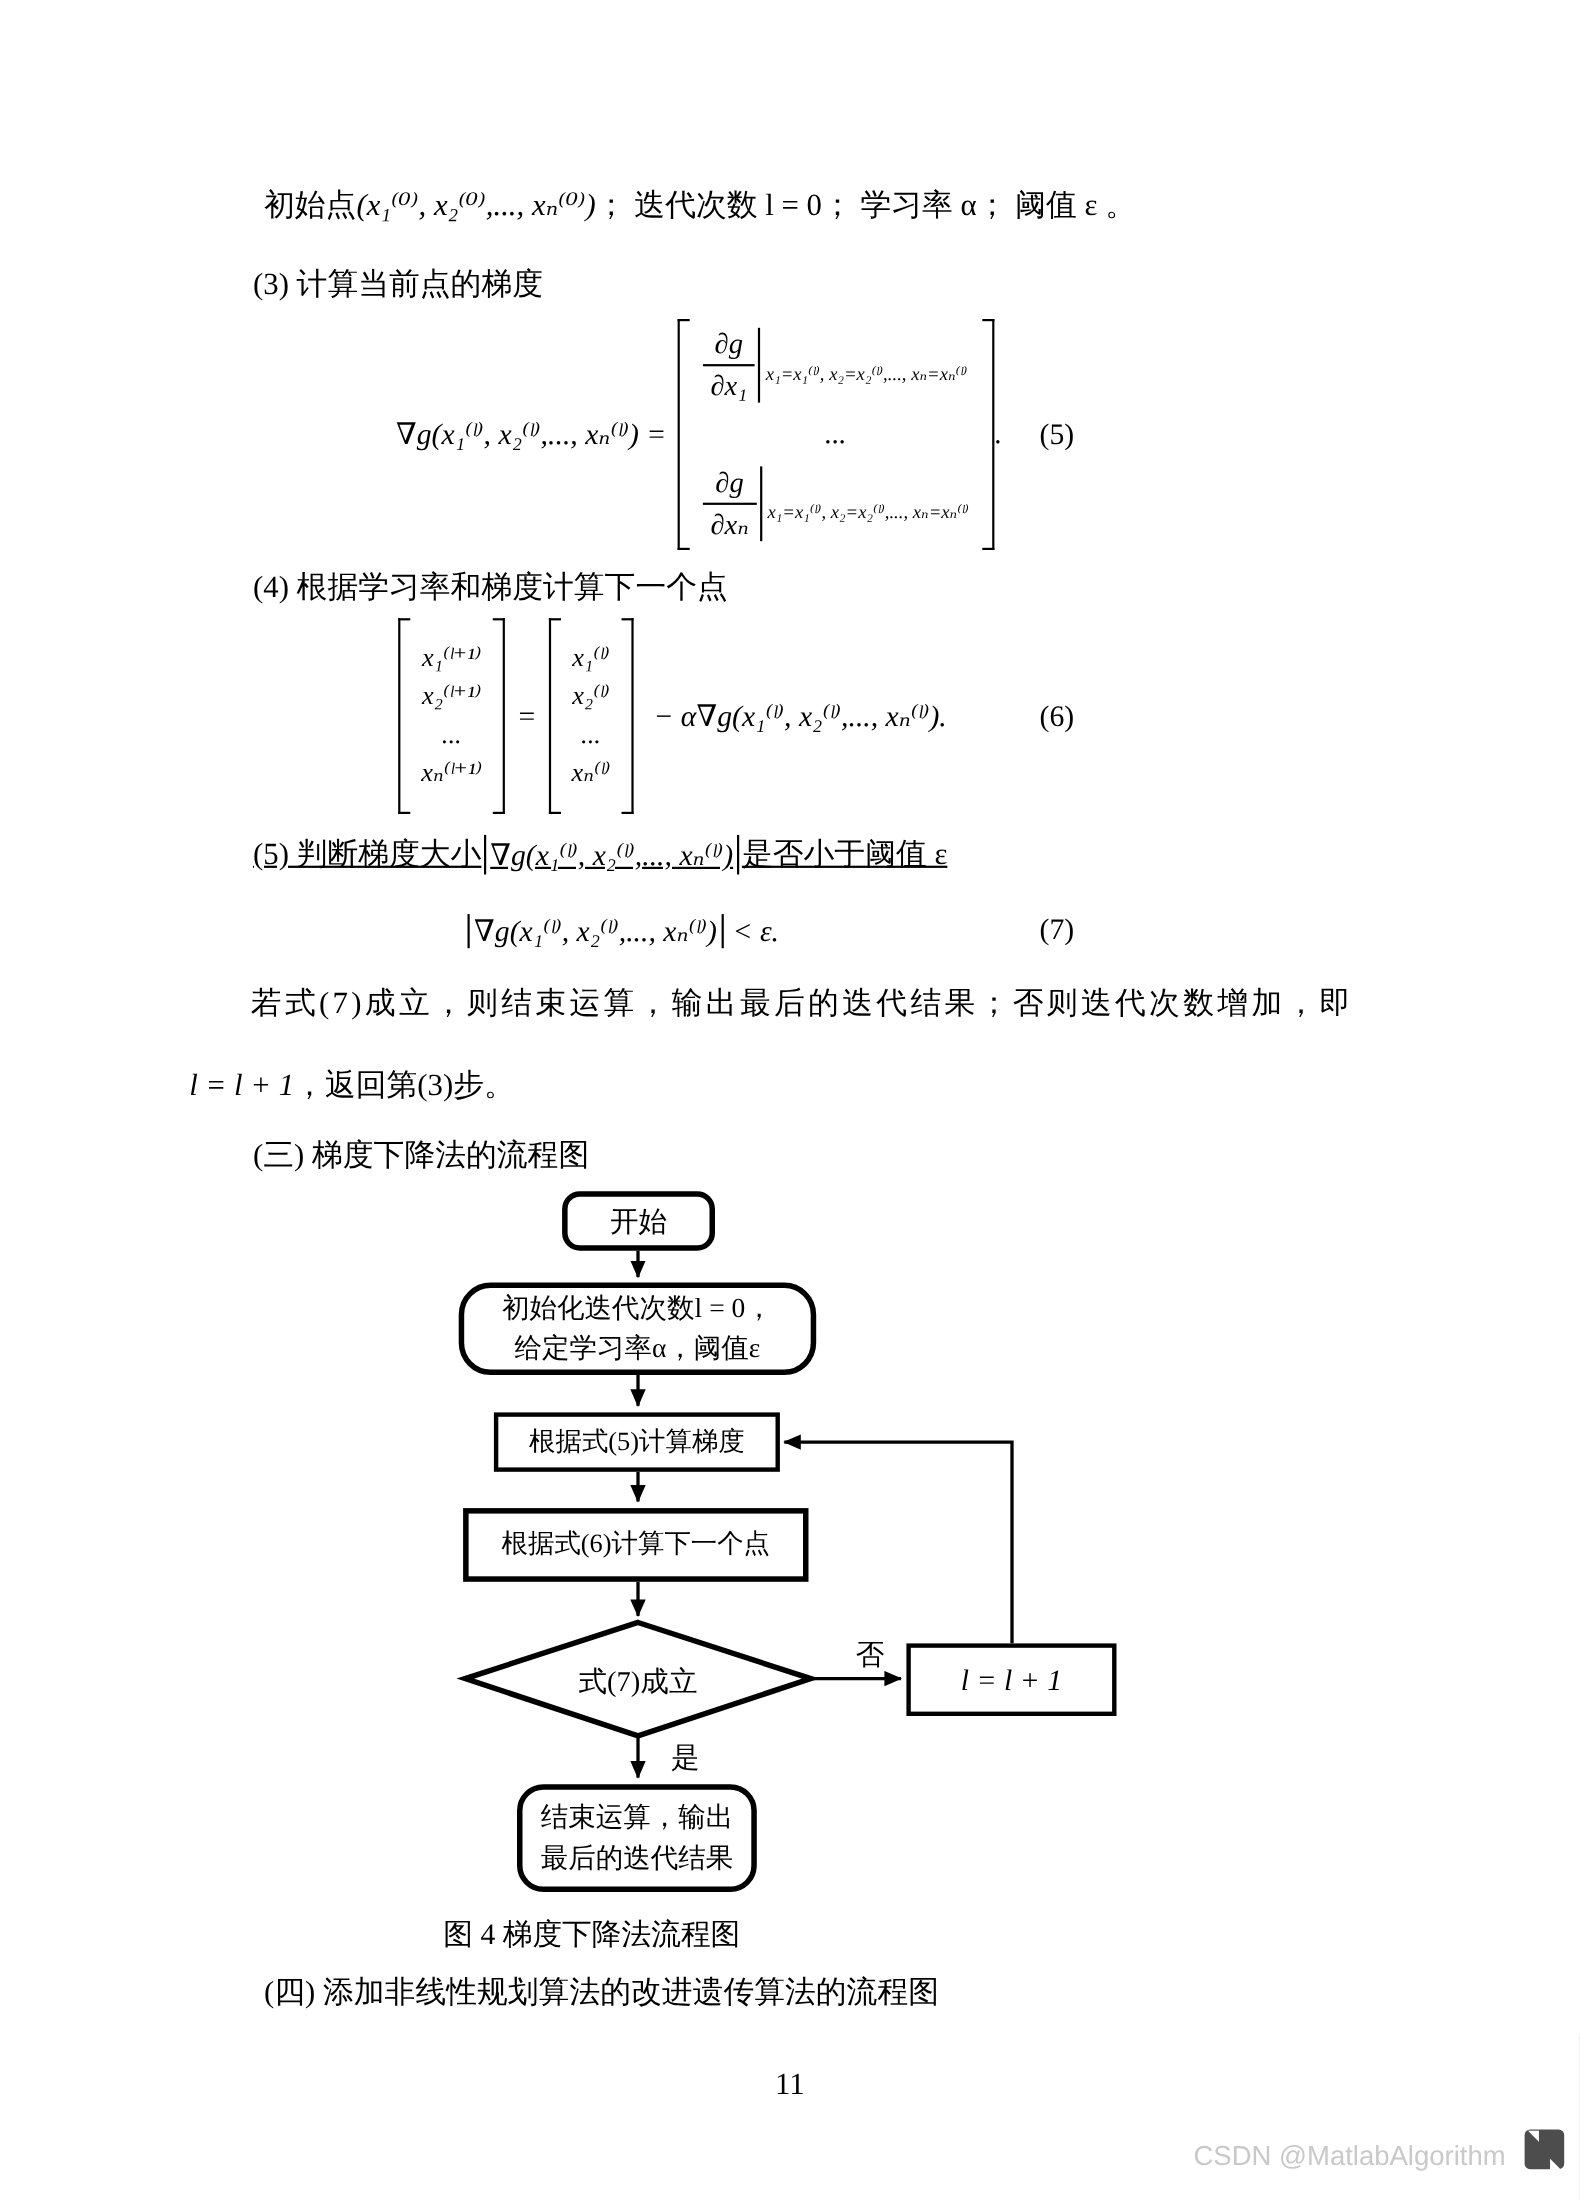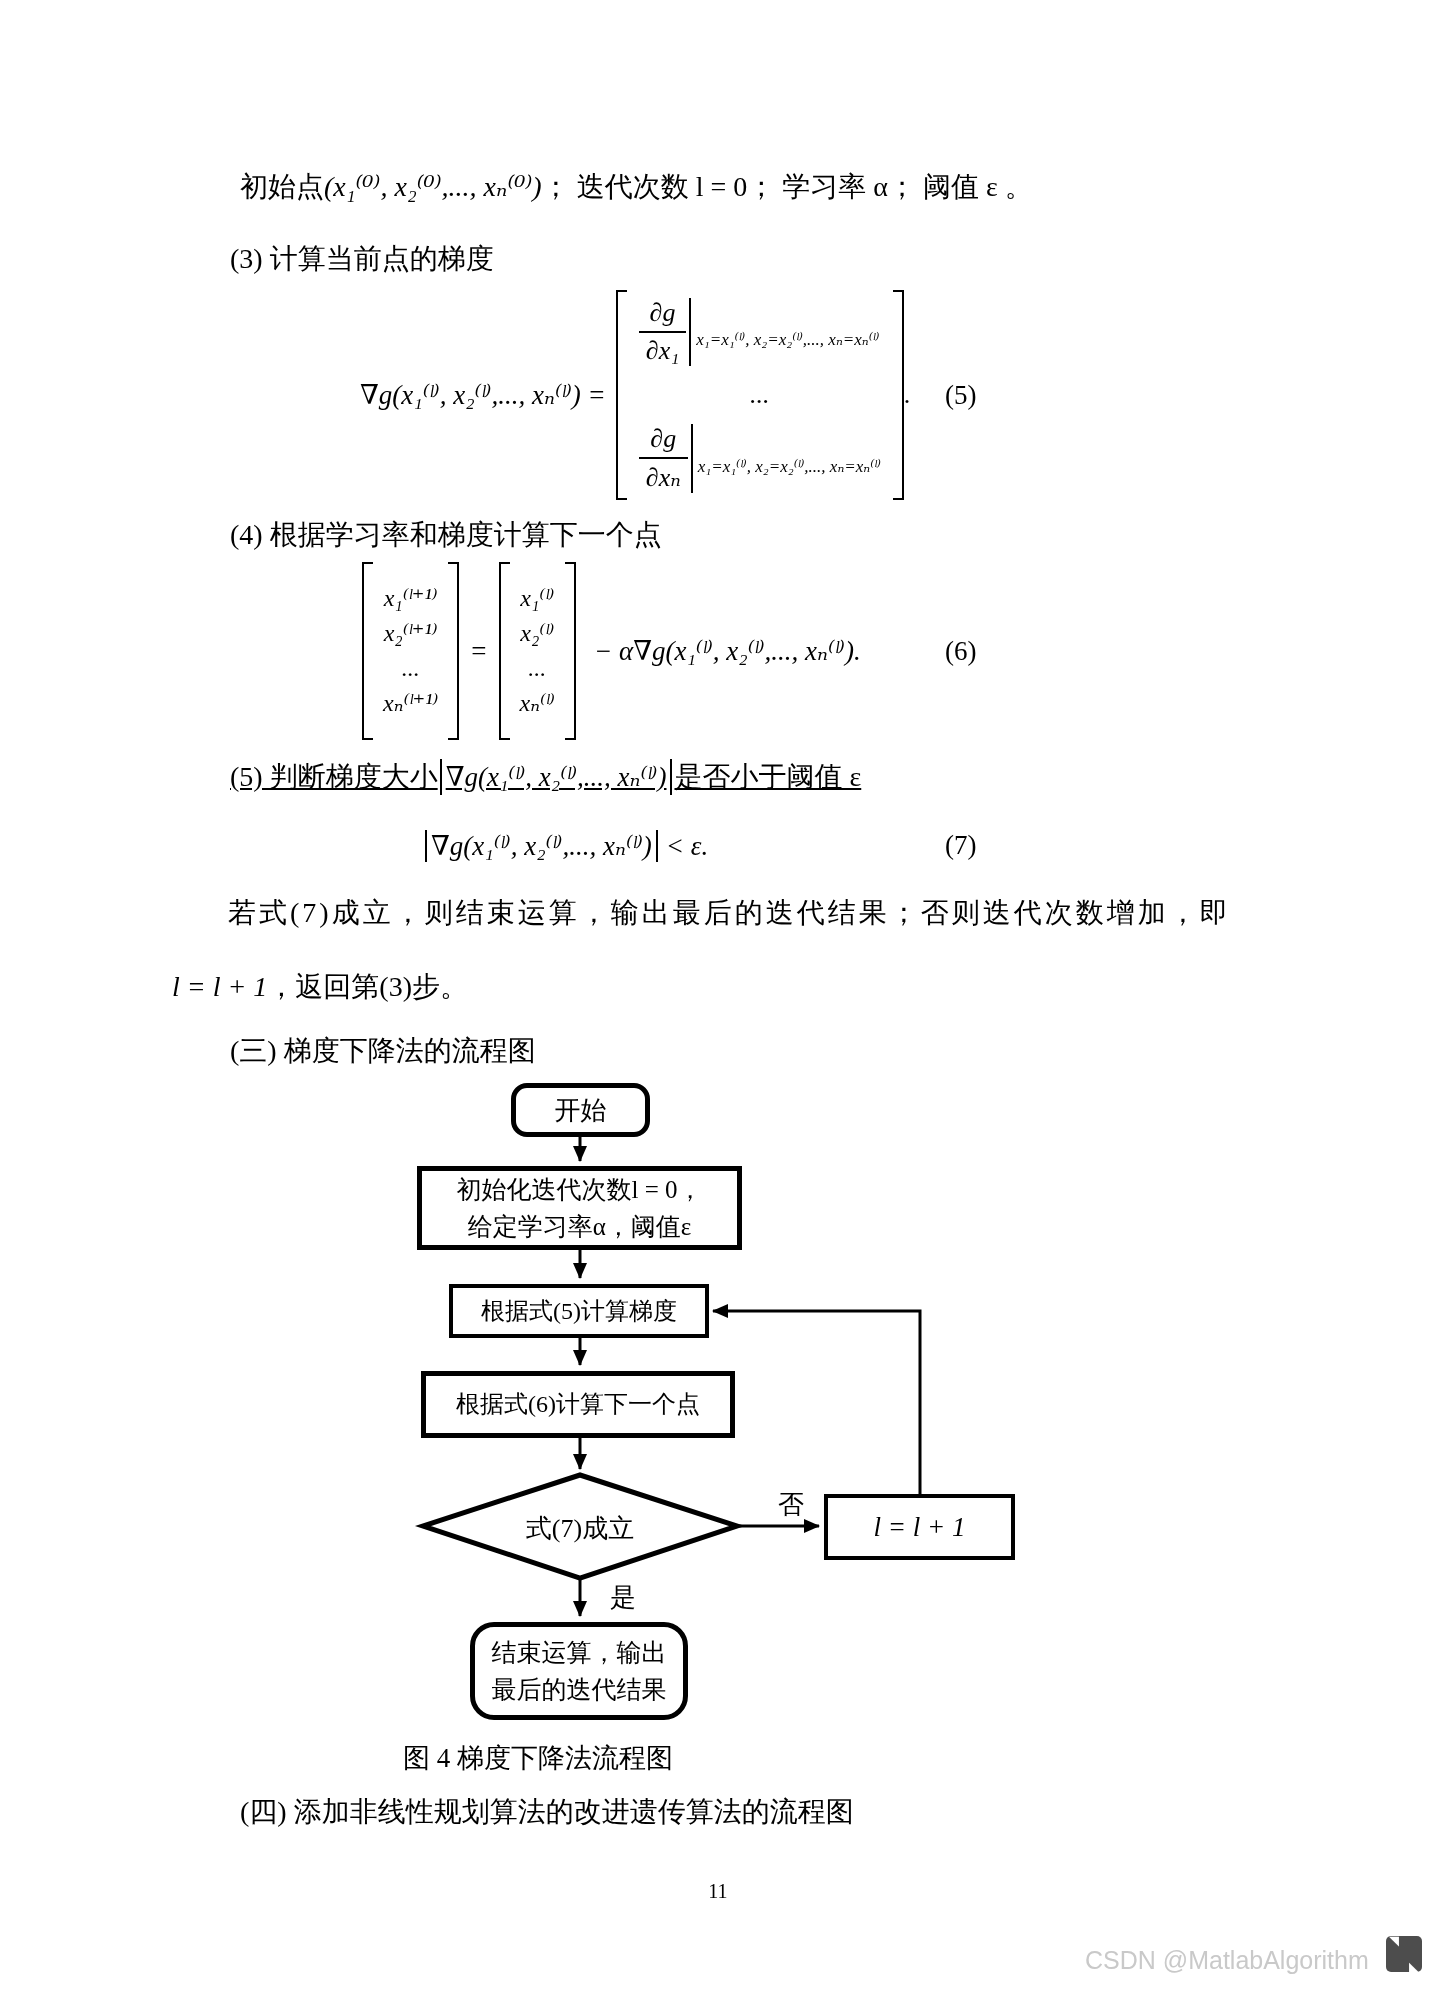--- a/index.html
+++ b/index.html
@@ -131,21 +131,21 @@
       <line x1="260" y1="263" x2="260" y2="290" stroke="#000" stroke-width="3" marker-end="url(#arr)"></line>
       <line x1="260" y1="363" x2="260" y2="394" stroke="#000" stroke-width="3" marker-end="url(#arr)"></line>
       <line x1="260" y1="503" x2="260" y2="541" stroke="#000" stroke-width="3" marker-end="url(#arr)"></line>
       <line x1="417" y1="451" x2="499" y2="451" stroke="#000" stroke-width="3" marker-end="url(#arr)"></line>
       <polyline points="600,419 600,236 393,236" fill="none" stroke="#000" stroke-width="3" marker-end="url(#arr)"></polyline>
       <polygon points="260,400 417,451 260,503 103,451" fill="#fff" stroke="#000" stroke-width="5"></polygon>
     </svg>
 
     <div class="node rounded" style="left:191px;top:8px;width:139px;height:54px;border-radius:16px;">开始</div>
 
-    <div class="node" style="left:97px;top:91px;width:325px;height:84px;font-size:25px;">
+    <div class="node" style="left:97px;top:91px;width:325px;height:84px;font-size:25px;border-radius:29px;">
       <span>初始化迭代次数l = 0，</span>
       <span>给定学习率α，阈值ε</span>
     </div>
 
     <div class="node thin" style="left:129px;top:209px;width:260px;height:54px;font-size:24px;">根据式(5)计算梯度</div>
 
     <div class="node" style="left:101px;top:296px;width:314px;height:67px;font-size:24px;">根据式(6)计算下一个点</div>
 
     <div class="fc-label" style="left:160px;top:436px;width:200px;text-align:center;">式(7)成立</div>
 
@@ -157,21 +157,21 @@
     </div>
 
     <div class="fc-label" style="left:458px;top:412px;">否</div>
     <div class="fc-label" style="left:290px;top:505px;">是</div>
   </div>
 
   <div class="abs body-text" style="left:338px;top:1740px;width:400px;text-align:center;font-size:27px;">图 4 梯度下降法流程图</div>
 
   <div class="abs body-text" style="left:240px;top:1793px;">(四) 添加非线性规划算法的改进遗传算法的流程图</div>
 
-  <div class="abs" style="left:0;top:1880px;width:100%;text-align:center;font-size:20px;">11</div>
+  <div class="abs" style="left:0;top:1880px;width:100%;text-align:center;font-size:28px;">11</div>
 
   <div class="abs watermark" style="left:1085px;top:1946px;font-size:25px;color:#c9c9c9;">CSDN @MatlabAlgorithm</div>
   <div class="abs" style="left:1386px;top:1936px;width:36px;height:36px;background:#4d4d4d;border-radius:5px;">
     <span style="position:absolute;left:3px;top:-3px;color:#fff;font-size:13px;">◥</span>
     <span style="position:absolute;right:3px;bottom:-3px;color:#fff;font-size:13px;">◣</span>
   </div>
 
 </div>
 
 </body></html>

